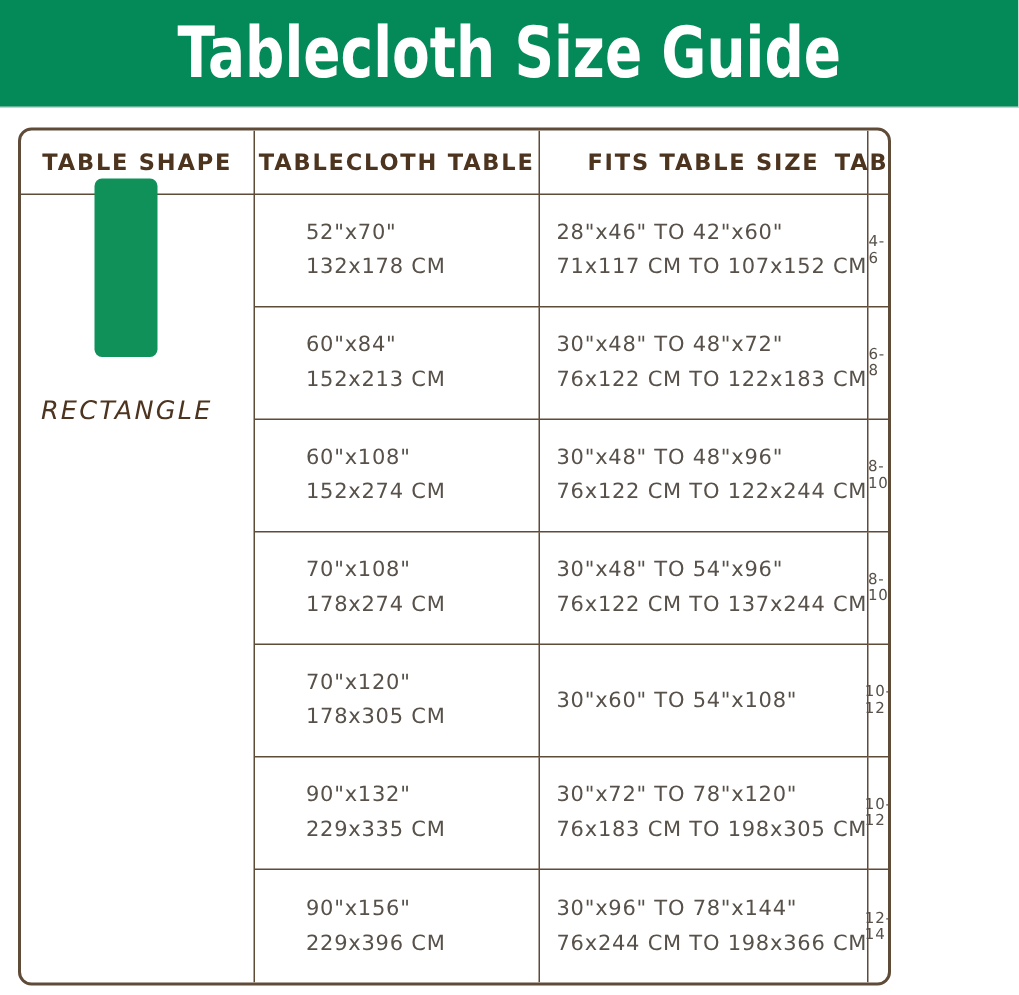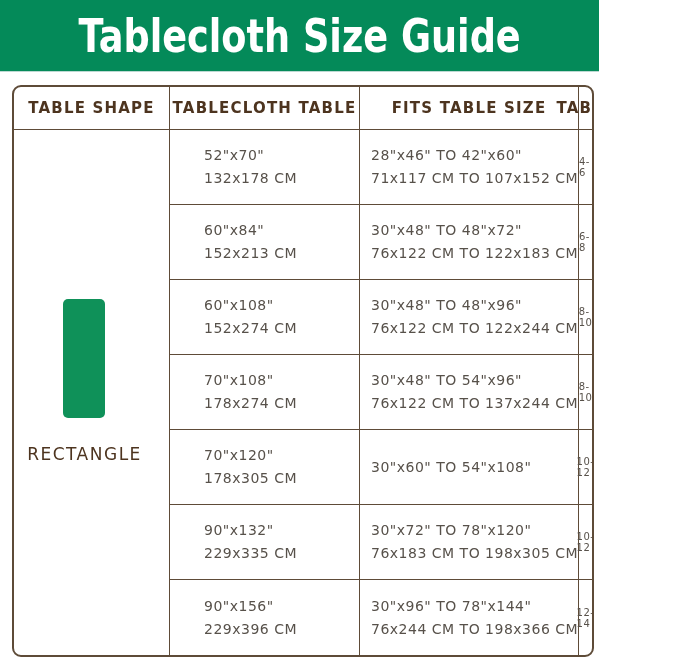--- a/index.html
+++ b/index.html
@@ -7,21 +7,21 @@
     width: 679px; height: 663px;
     background: #ffffff;
     font-family: "DejaVu Sans", "Liberation Sans", sans-serif;
     position: relative;
     overflow: hidden;
   }
 
   
   .banner {
     position: absolute; left: 0; top: 0;
-    width: 599px; height: 71px;
+    width: 679px; height: 71px;
     background: #048a59;
     display: flex; align-items: center; justify-content: center;
     border-bottom: 1px solid #bcd9d2;
   }
   .banner-title {
     color: #ffffff;
     font-weight: bold;
     font-size: 47px;
     white-space: nowrap;
     transform: scaleX(0.78);
@@ -68,21 +68,21 @@
   .seats-cell {
     display: flex; align-items: center; justify-content: center;
     font-size: 10px;
     letter-spacing: 0.5px;
   }
 
   
   .shape-cell {
     grid-column: 1;
     grid-row: 2 / 9;
-    display: flex; align-items: center; justify-content: center;
+    display: flex; justify-content: center; font-style: italic;
   }
   .shape-stack {
     display: flex; flex-direction: column; align-items: center;
     transform: translate(-7px, -11px);
   }
   .shape-rect {
     width: 42px; height: 119px;
     background: #0f9159;
     border-radius: 5px;
   }

